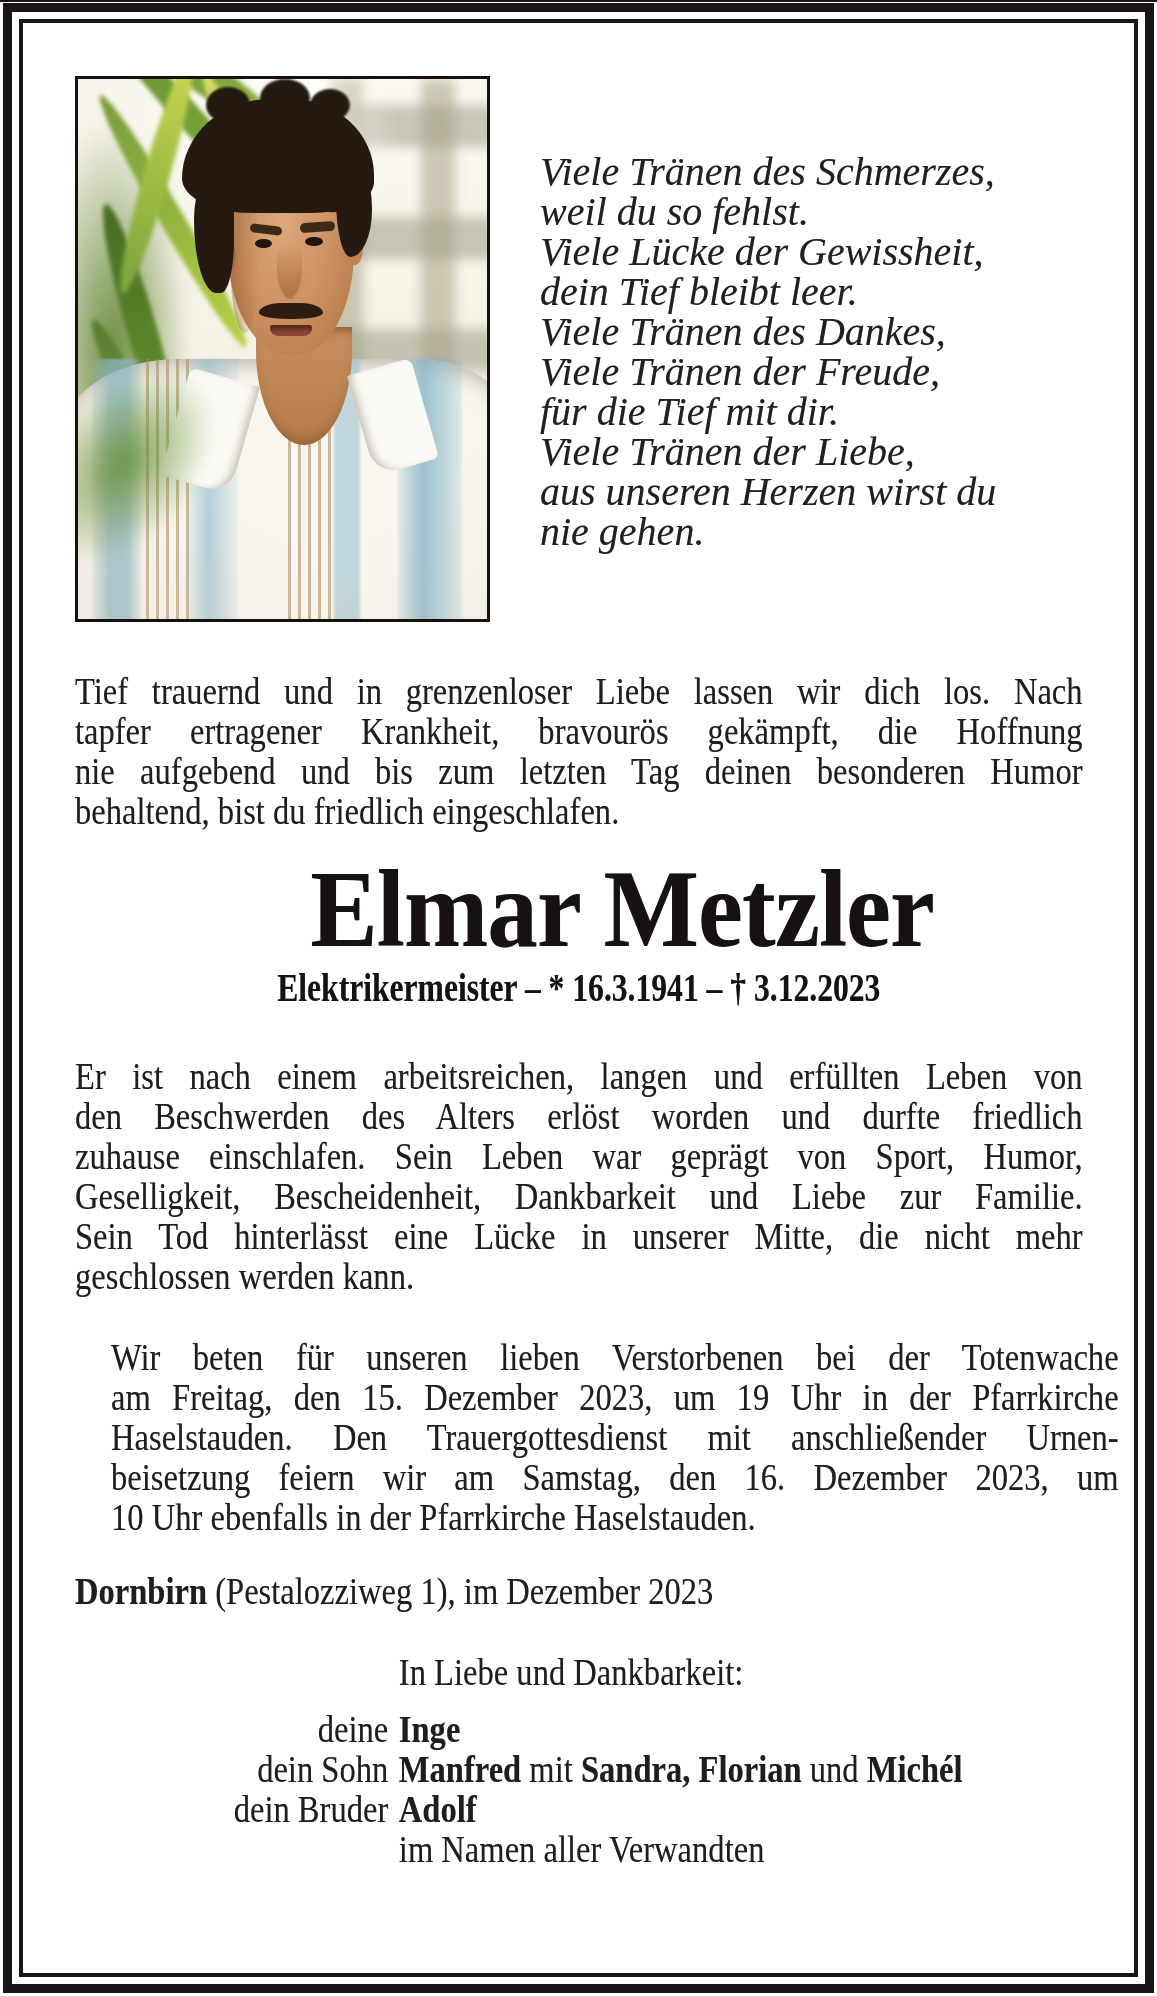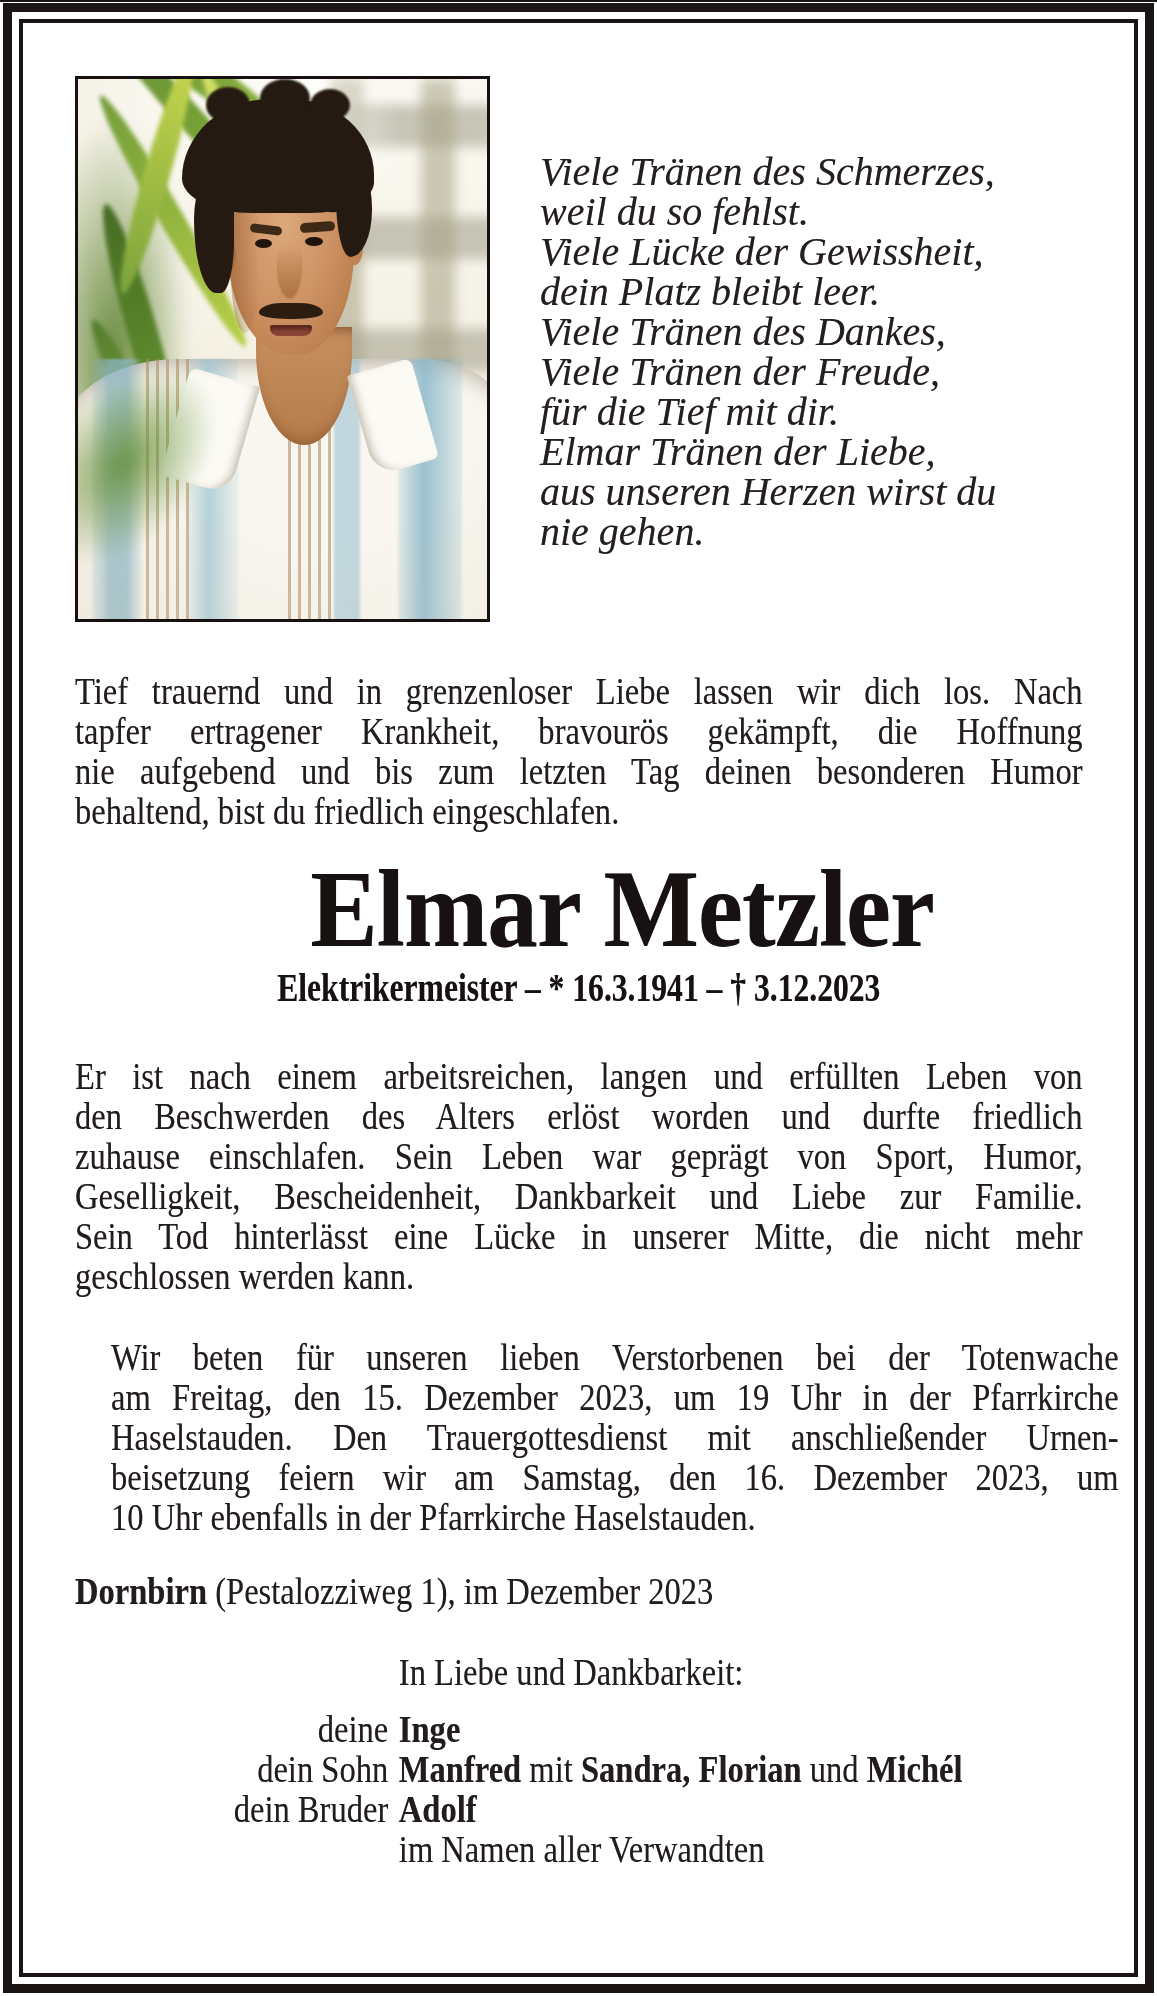--- a/index.html
+++ b/index.html
@@ -162,25 +162,25 @@
     <div class="mus"></div>
     <div class="mouth"></div>
     <div class="frond f6"></div>
     <div class="photo-tint"></div>
   </div>
 
   <div class="poem">
       <div class="ln">Viele Tränen des Schmerzes,</div>
       <div class="ln">weil du so fehlst.</div>
       <div class="ln">Viele Lücke der Gewissheit,</div>
-      <div class="ln">dein Platz bleibt leer.</div>
+      <div class="ln">dein Tief bleibt leer.</div>
       <div class="ln">Viele Tränen des Dankes,</div>
       <div class="ln">Viele Tränen der Freude,</div>
       <div class="ln">für die Tief mit dir.</div>
-      <div class="ln">Elmar Tränen der Liebe,</div>
+      <div class="ln">Viele Tränen der Liebe,</div>
       <div class="ln">aus unseren Herzen wirst du</div>
       <div class="ln">nie gehen.</div>
     </div>
 
   <div class="blk" style="top:672px;">
     <div class="cnd just">
         <div class="ln">Tief trauernd und in grenzenloser Liebe lassen wir dich los. Nach</div>
         <div class="ln">tapfer ertragener Krankheit, bravourös gekämpft, die Hoffnung</div>
         <div class="ln">nie aufgebend und bis zum letzten Tag deinen besonderen Humor</div>
         <div class="ln">behaltend, bist du friedlich eingeschlafen.</div>

